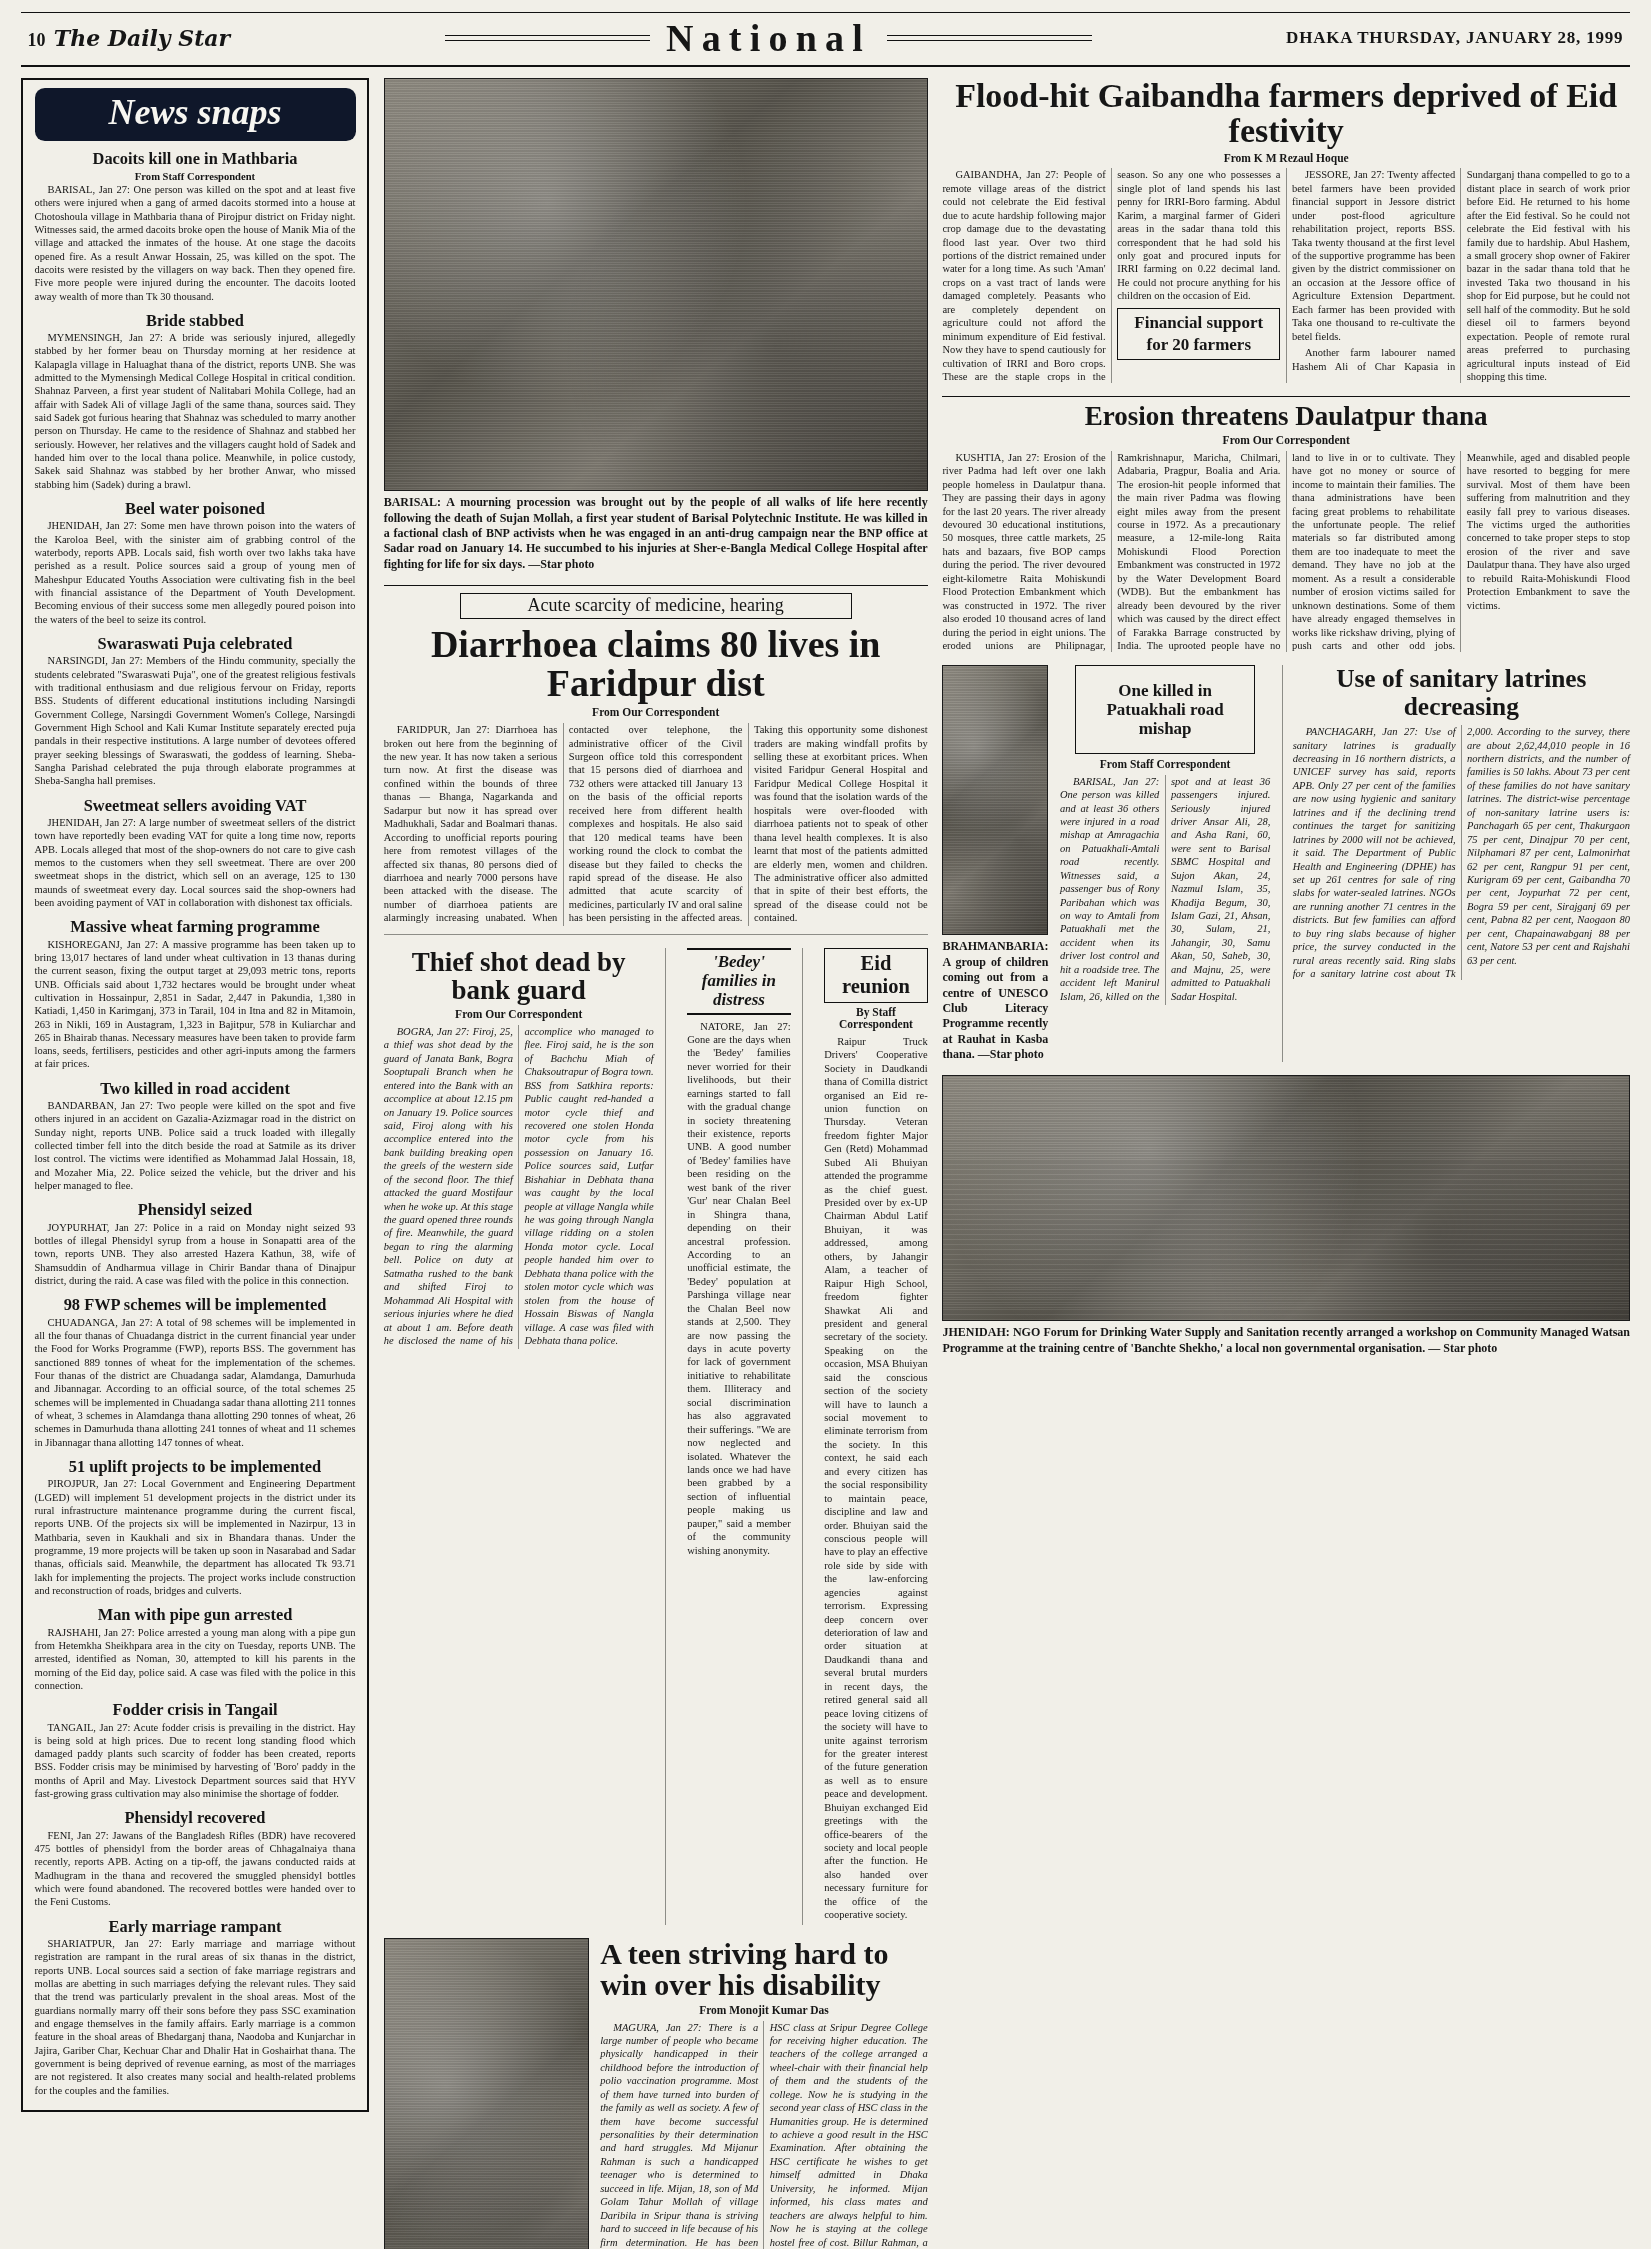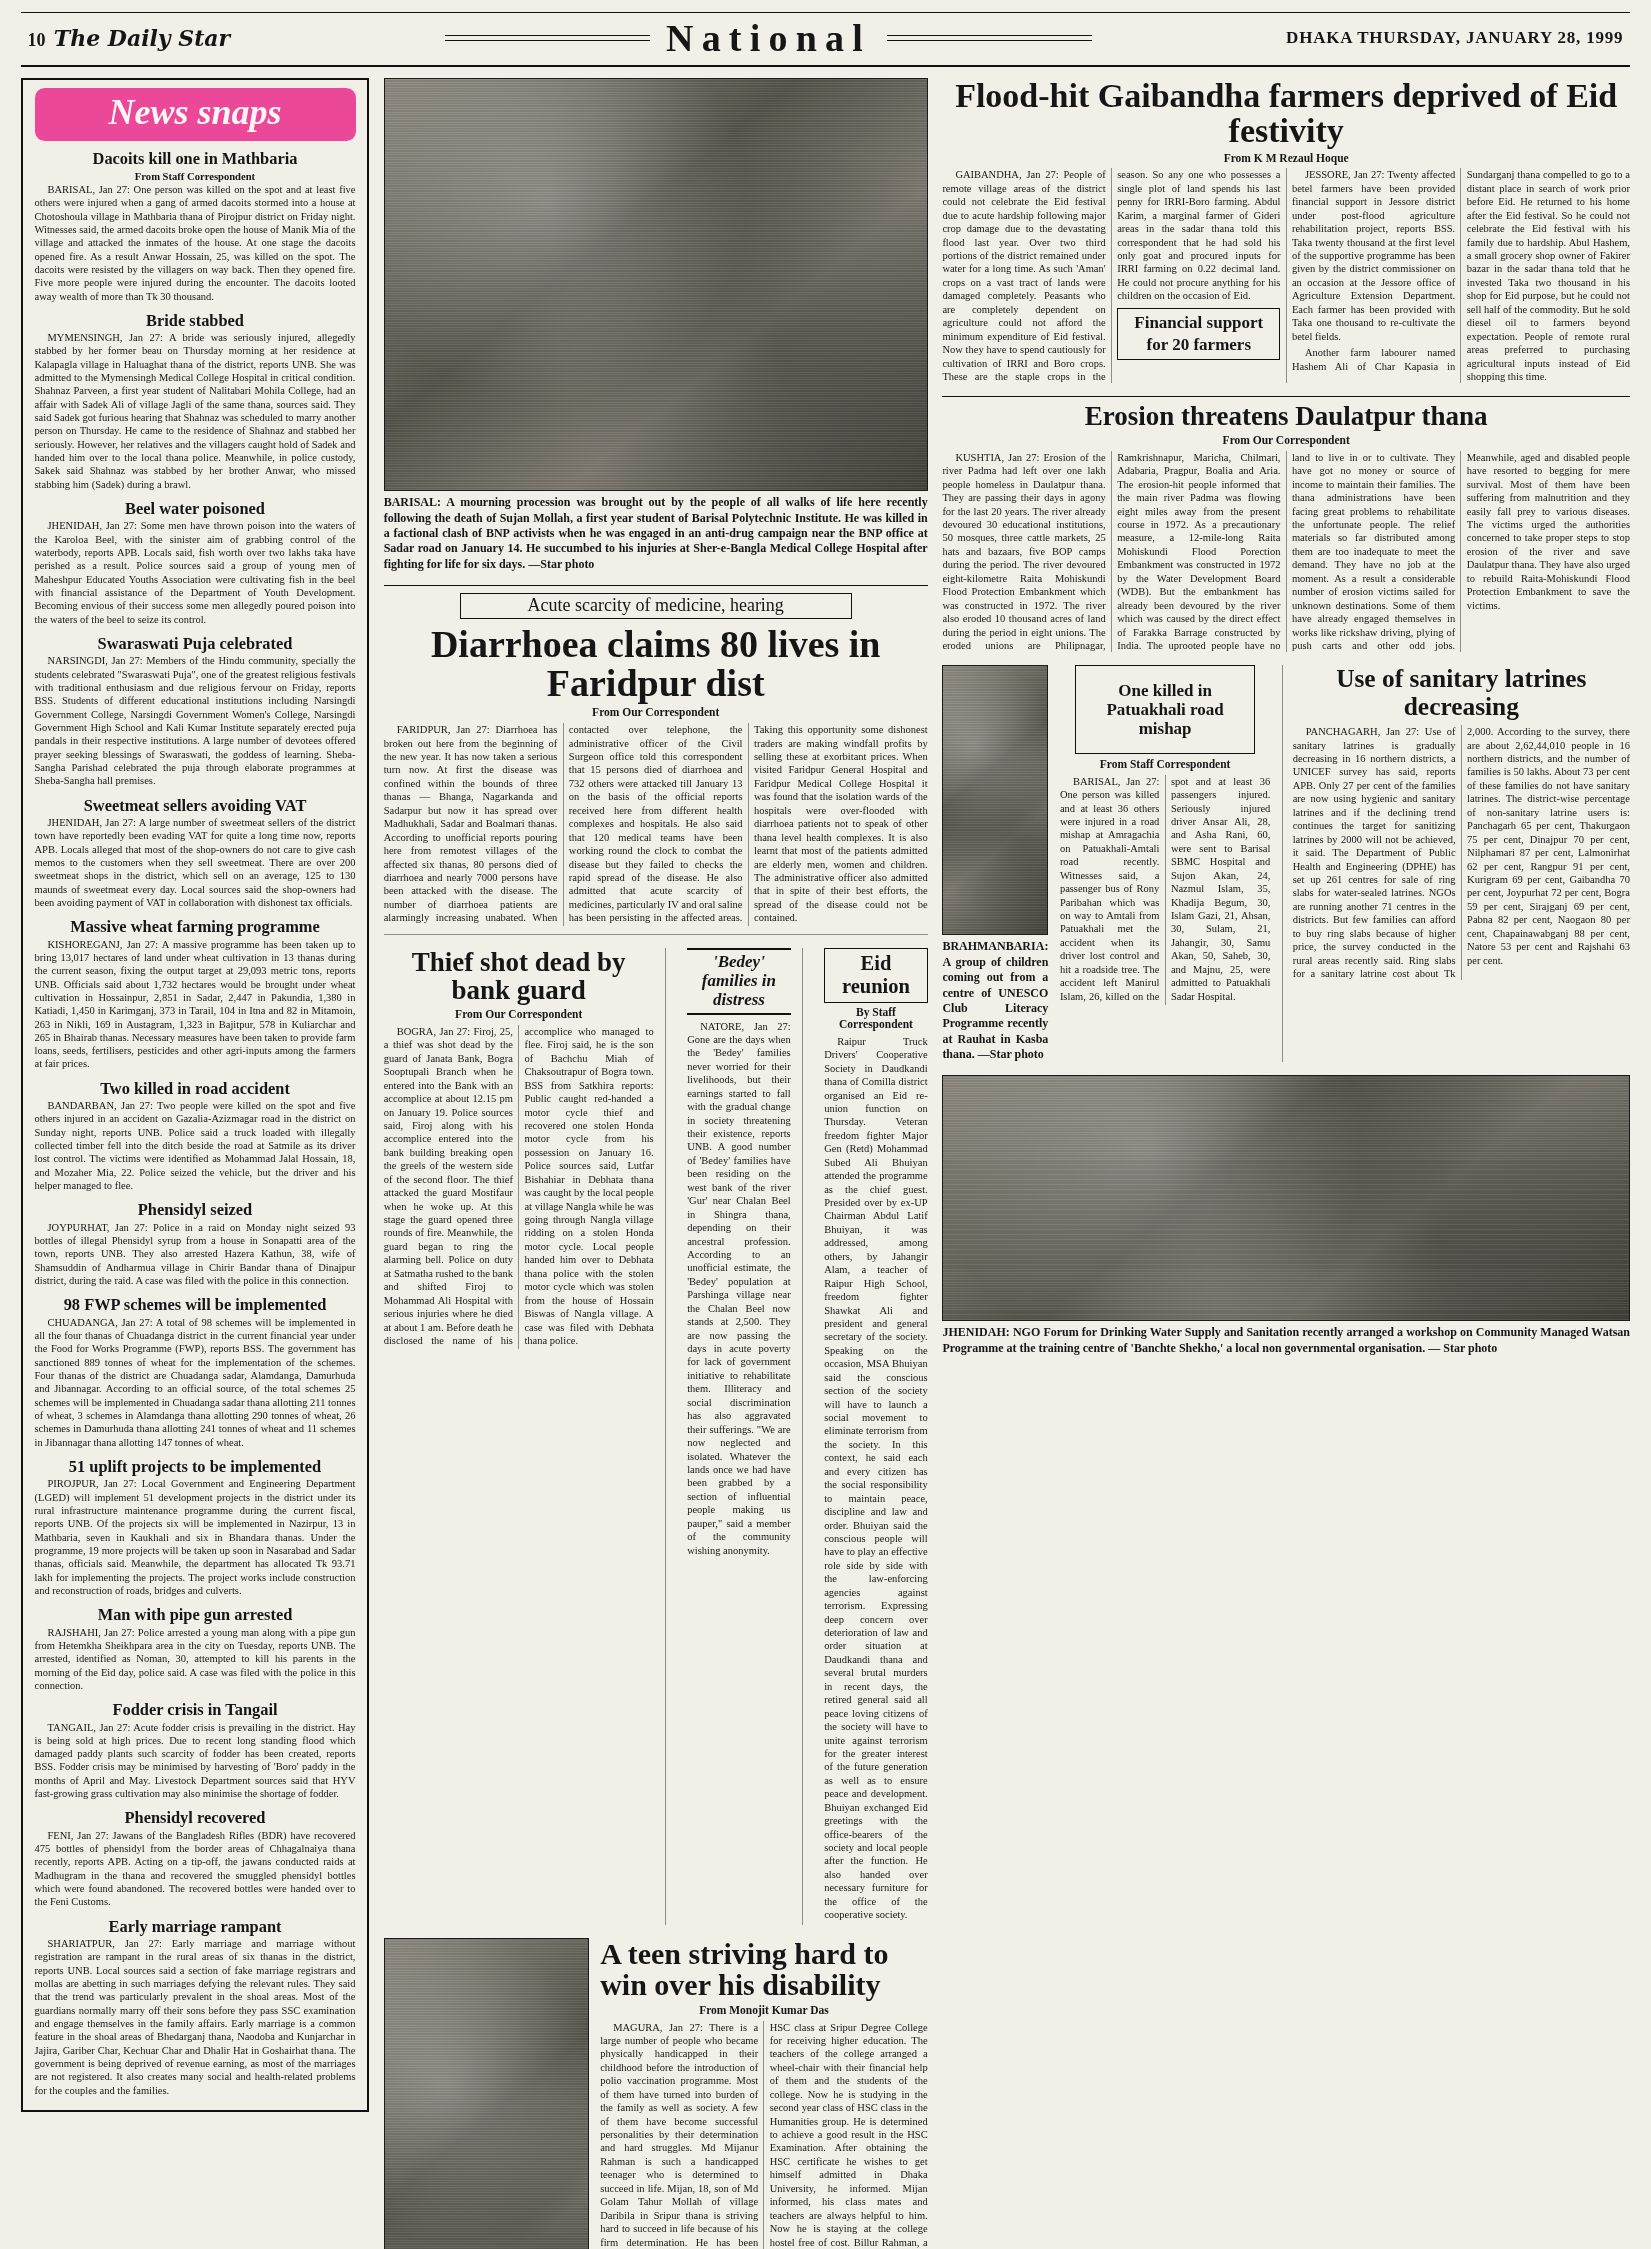--- a/index.html
+++ b/index.html
@@ -14,21 +14,21 @@
   .mh-paper { font-size:22px; font-weight:bold; font-style:italic; font-family:"DejaVu Serif", serif; }
   .mh-center { flex:1; display:flex; align-items:center; justify-content:center; gap:16.4px; }
   .mh-rule { width:205px; height:6.6px; border-top:1.6px solid #111; border-bottom:1.6px solid #111; }
   .mh-section { font-size:38px; font-weight:bold; letter-spacing:8.2px; }
   .mh-right { flex:0 0 360px; text-align:right; font-size:17px; font-weight:bold; letter-spacing:0.8px; }
 
   .layout { display:flex; gap:14.7px; margin-top:11.5px; align-items:flex-start; }
 
   
   .snaps-col { flex:0 0 348px; border:2.5px solid #111; padding:8.2px 11.5px 13px; }
-  .snaps-title { background:#ec4899; color:#f7f6f1; text-align:center; font-size:36px; font-weight:bold; font-style:italic; padding:2.5px 0 8.2px; border-radius:9.8px; margin-bottom:1.6px; }
+  .snaps-title { background:#0f172a; color:#f7f6f1; text-align:center; font-size:36px; font-weight:bold; font-style:italic; padding:2.5px 0 8.2px; border-radius:9.8px; margin-bottom:1.6px; }
   .snap { margin-top:9px; }
   .snap h3 { text-align:center; font-size:16.4px; line-height:1.08; margin-bottom:1.6px; }
   .snap .byline { text-align:center; font-size:10.6px; font-weight:bold; margin-bottom:0.8px; }
   .snap p { font-size:10.5px; line-height:1.27; text-align:justify; text-indent:13px; }
 
   .mid-col { flex:0 0 544px; display:flex; flex-direction:column; gap:13px; }
   .right-col { flex:1; display:flex; flex-direction:column; gap:13px; }
 
   
   .photo { border:0.8px solid #1b1b1b; position:relative; overflow:hidden; width:100%; }
@@ -39,21 +39,21 @@
       radial-gradient(circle at 72% 65%, rgba(0,0,0,.25), transparent 45%),
       linear-gradient(140deg, #8e8a80 0%, #56534b 40%, #7d7970 65%, #45423c 100%);
   }
   .caption { font-size:12px; font-weight:bold; line-height:1.28; margin-top:4.1px; text-align:justify; }
   .caption .credit { white-space:nowrap; }
 
   
   article .byline { text-align:center; font-weight:bold; font-size:11.5px; margin:3.3px 0 4.9px; }
   .body-text { font-size:10.5px; line-height:1.28; text-align:justify; }
   .body-text p { text-indent:13px; margin-bottom:3.3px; }
-  .cols-2 { column-count:2; column-gap:11.5px; column-rule:0.8px solid #8d8d87; }
+  .cols-2 { column-count:2; column-gap:11.5px; column-rule:0.8px solid #8d8d87;font-style:italic; }
   .cols-3 { column-count:3; column-gap:11.5px; column-rule:0.8px solid #8d8d87; }
   .cols-4 { column-count:4; column-gap:11.5px; column-rule:0.8px solid #8d8d87; }
 
   .art-diarrhoea { border-top:1.6px solid #111; border-bottom:0.8px solid #8d8d87; padding:6.6px 0 8.2px; }
   .kicker { display:block; width:72%; margin:0 auto 6.6px; border:1.6px solid #111; text-align:center; font-size:18px; padding:1.6px 4.9px; }
   .art-diarrhoea h2 { text-align:center; font-size:38px; line-height:1.02; }
 
   .triple-row { display:flex; gap:11.5px; }
   .thief-art { flex:0 0 270px; }
   .thief-art h2 { font-size:27px; line-height:1.05; text-align:center; }

